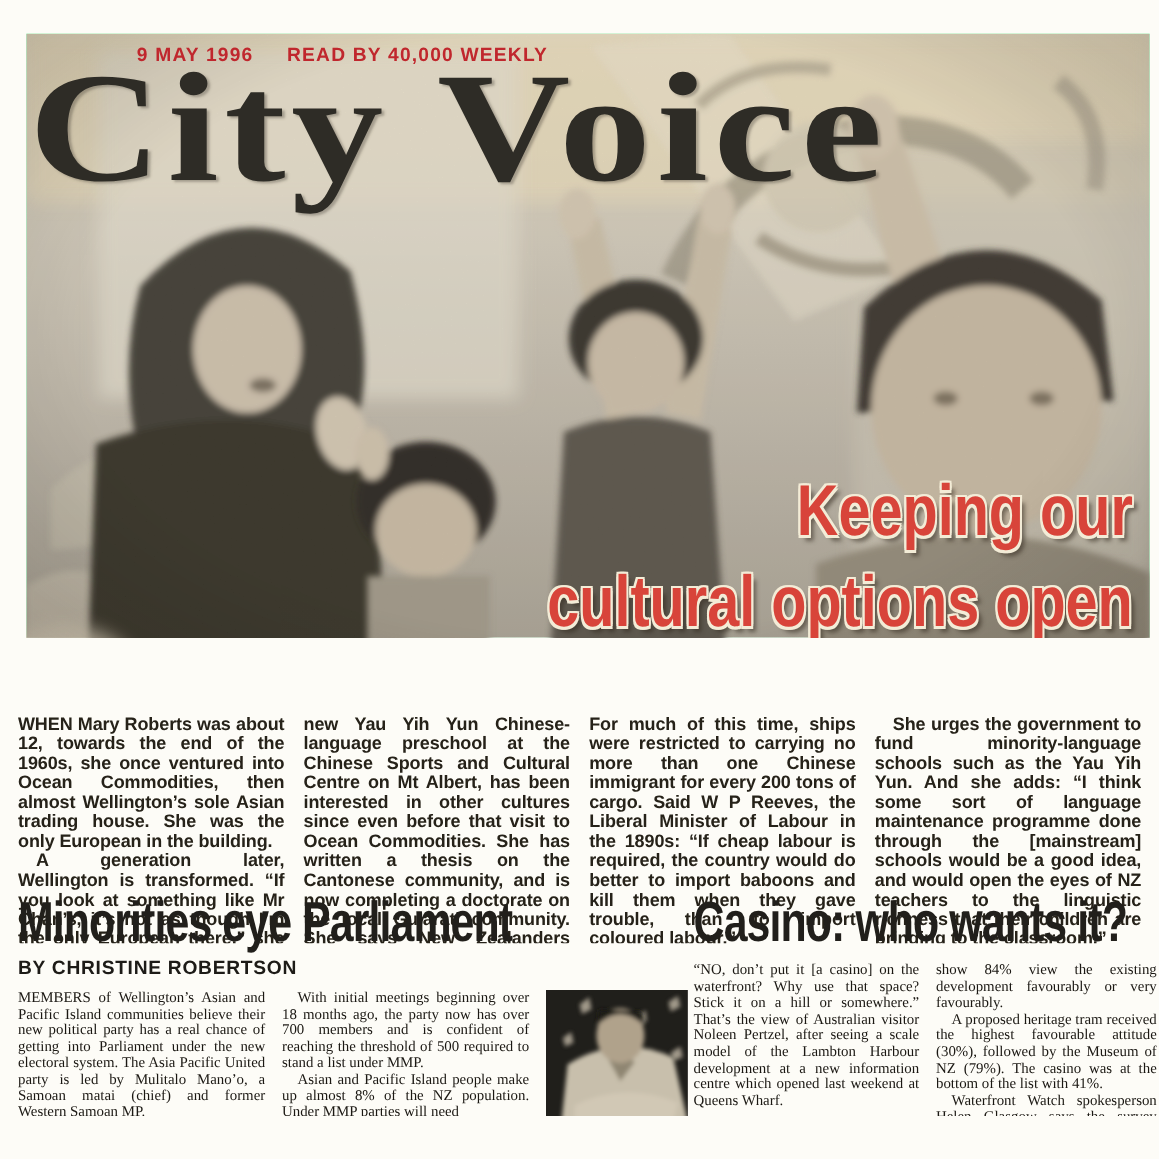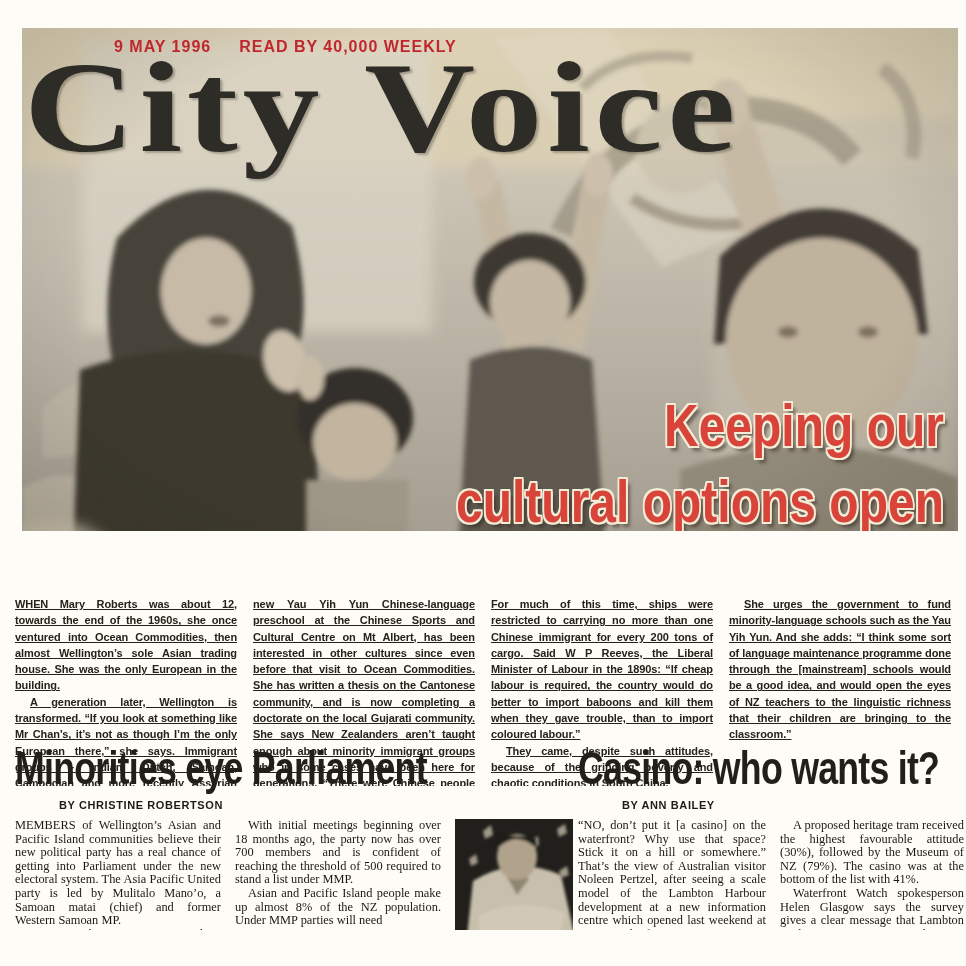--- a/index.html
+++ b/index.html
@@ -28,33 +28,33 @@
                  color:#d8443a;
                  text-shadow:
                    2px 0 0 #f3ecd7,-2px 0 0 #f3ecd7,0 2px 0 #f3ecd7,0 -2px 0 #f3ecd7,
                    2px 2px 0 #f3ecd7,-2px -2px 0 #f3ecd7,2px -2px 0 #f3ecd7,-2px 2px 0 #f3ecd7,
                    5px 5px 4px rgba(50,40,30,.55);}
 
   
   .lead-cols{position:absolute;left:15px;top:596px;width:936px;height:190px;
              display:flex;gap:16px;overflow:hidden;}
   .lcol{width:222px;flex:0 0 222px;}
-  .lp{margin:0;font-weight:bold;font-size:11px;line-height:16.3px;
-      text-align:justify;color:#262219;letter-spacing:-.1px;text-decoration:underline;}
+  .lp{margin:0;font-weight:bold;font-size:15px;line-height:16.3px;
+      text-align:justify;color:#262219;letter-spacing:-.1px;}
   .lp.indent{text-indent:15px;}
 
   
   .story{position:absolute;top:742px;overflow:hidden;height:188px;}
   .story-minorities{left:15px;width:558px;}
   .story-casino{left:578px;width:386px;}
   .story h2{margin:0;font-weight:bold;font-size:47px;line-height:52px;
             letter-spacing:-1px;color:#211f1b;white-space:nowrap;
             transform:scaleX(.76);transform-origin:left top;}
-  .byline{margin-top:5px;font-weight:bold;font-size:11px;letter-spacing:.6px;
-          color:#1d1b17;margin-left:44px;}
+  .byline{margin-top:5px;font-weight:bold;font-size:16px;letter-spacing:.6px;
+          color:#1d1b17;}
   .scols{margin-top:8px;display:flex;gap:14px;align-items:flex-start;}
   .scol{text-align:justify;font-family:"Liberation Serif",serif;
         font-size:12.4px;line-height:13.6px;color:#1b1813;}
   .story-minorities .scol{width:206px;flex:0 0 206px;}
   .story-casino .scol-a{width:188px;flex:0 0 188px;}
   .story-casino .scol-b{width:184px;flex:0 0 184px;}
   .sp{margin:0;}
   .sp.indent{text-indent:13px;}
 
   .inline-photo{width:125px;height:118px;flex:0 0 125px;overflow:hidden;background:#201f1b;}
@@ -213,26 +213,26 @@
             <path d="M42,30 q20,-20 40,0 l-2,-12 -36,-2 Z" fill="#1c1a16"></path>
             <path d="M24,96 q42,-20 86,-2 l-6,24 -80,0 Z" fill="#d1c8b5"></path>
           </g>
         </svg>
       </div>
     </div>
   </section>
 
   <section class="story story-casino">
     <h2>Casino: who wants it?</h2>
-    <div class="byline">BY ANN BAILEY</div>
     <div class="scols">
       <div class="scol scol-a">
         <p class="sp">“NO, don’t put it [a casino] on the waterfront? Why use that space? Stick it on a hill or somewhere.” That’s the view of Australian visitor Noleen Pertzel, after seeing a scale model of the Lambton Harbour development at a new information centre which opened last weekend at Queens Wharf.</p>
 
       </div>
       <div class="scol scol-b">
+        <p class="sp">show 84% view the existing development favourably or very favourably.</p>
         <p class="sp indent">A proposed heritage tram received the highest favourable attitude (30%), followed by the Museum of NZ (79%). The casino was at the bottom of the list with 41%.</p>
         <p class="sp indent">Waterfront Watch spokesperson Helen Glasgow says the survey gives a clear message that Lambton Harbour Management need to go back to the drawing board with the whole idea of</p>
       </div>
     </div>
   </section>
 
 </div>
 
 </body></html>

